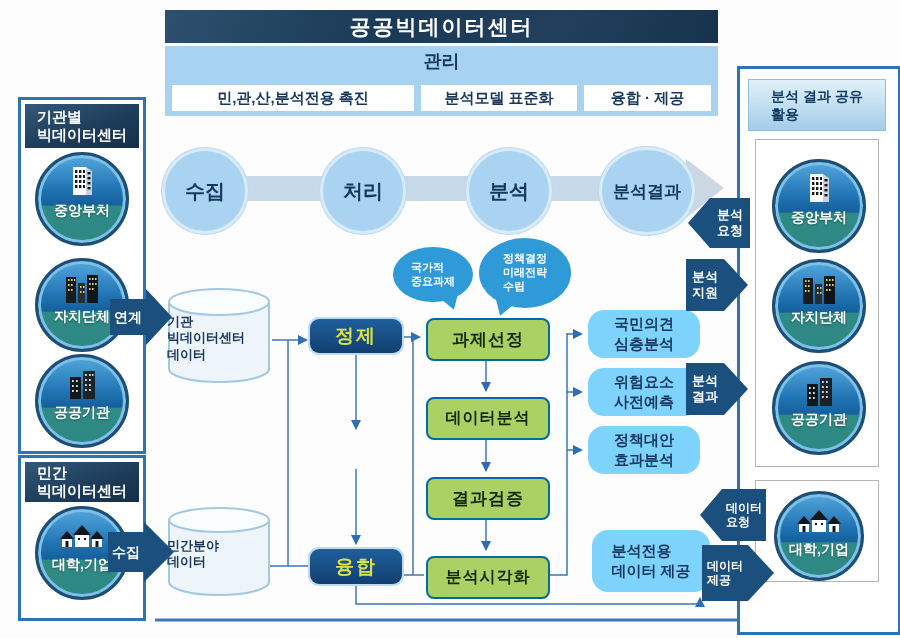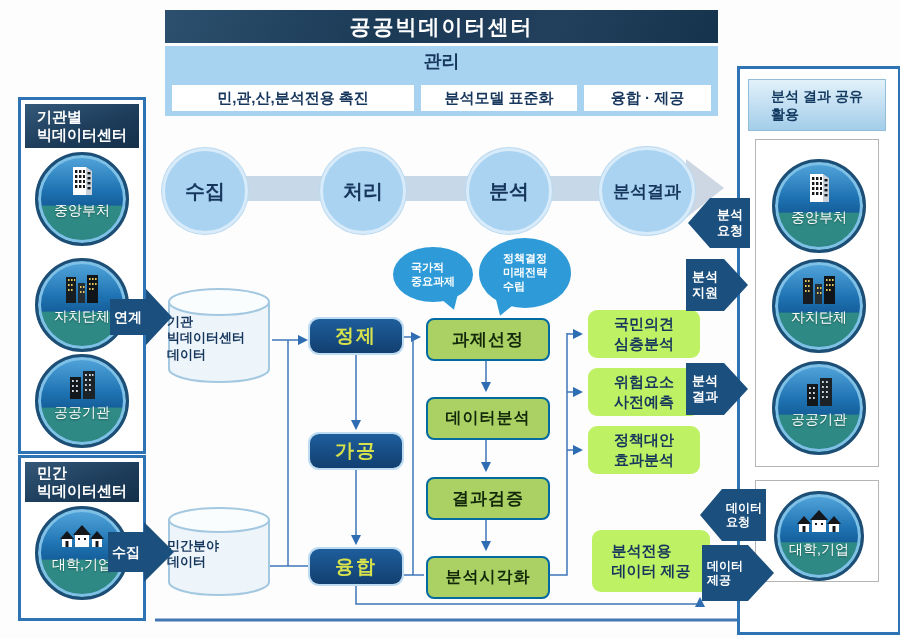--- a/index.html
+++ b/index.html
@@ -30,21 +30,21 @@
   .panel{border:3px solid #2e74b5;background:#fff;z-index:2;}
   .panel-header{position:absolute;left:4px;right:4px;top:4px;
     background:linear-gradient(160deg,#35597a 0%,#1d3d5b 55%,#142f49 100%);
     color:#fff;font-weight:bold;font-size:15px;line-height:1.2;
     display:flex;align-items:center;justify-content:center;}
   .org-circle{position:absolute;width:88px;height:88px;border-radius:50%;
     border:3px solid #1d4e75;box-shadow:inset 0 0 0 3px #7fc0e6;
     background:linear-gradient(180deg,#54a7dc 0%,#1f73b2 40%,#155f9c 57%,#2f8b85 58%,#2e8784 100%);
     display:flex;flex-direction:column;align-items:center;}
   .org-circle .icon{margin-top:10px;height:34px;}
-  .org-label{color:#fff;font-weight:normal;font-size:14px;margin-top:3px;
+  .org-label{color:#fff;font-weight:bold;font-size:14px;margin-top:3px;
     text-shadow:0 1px 2px rgba(0,0,0,.35);}
 
   
   .cyl-text{position:absolute;left:0;right:0;font-weight:bold;font-size:13px;line-height:1.25;color:#17365c;}
 
   
   .proc{z-index:3;background:linear-gradient(180deg,#1e5e9c 0%,#123f70 100%);
     border-radius:9px;box-shadow:0 0 0 2px #bddcf2;
     display:flex;align-items:center;justify-content:center;
     color:#d8e24b;font-weight:bold;font-size:19px;letter-spacing:2px;}
@@ -57,21 +57,21 @@
   
   .cloud{z-index:3;background:#2e9bd8;border-radius:50%;
     display:flex;align-items:center;justify-content:center;
     color:#fff;font-weight:bold;font-size:11px;line-height:1.25;}
   .cloud::after{content:"";position:absolute;width:0;height:0;
     border:10px solid transparent;border-top:16px solid #2e9bd8;}
   .cloud-l::after{bottom:-18px;right:10px;transform:rotate(-18deg);}
   .cloud-r::after{bottom:-18px;left:12px;transform:rotate(18deg);}
 
   
-  .yellow{z-index:3;background:#bef264;border-radius:9px;
+  .yellow{z-index:3;background:#7dd3fc;border-radius:16px;
     display:flex;align-items:center;justify-content:center;
     color:#17365c;font-weight:bold;font-size:15px;line-height:1.35;}
 
   
   .sub-box{position:absolute;border:1px solid #b5b5b5;background:#fff;}
   .rp-header{position:absolute;background:linear-gradient(180deg,#e2f1fa 0%,#a3cde9 100%);
     border:1px solid #93bedb;color:#12395f;font-weight:bold;font-size:14px;line-height:1.3;
     display:flex;align-items:center;justify-content:center;}
 
   
@@ -261,21 +261,20 @@
   <div class="abs" style="left:167px;top:506px;width:104px;height:92px;z-index:2;">
     <svg width="104" height="92" viewBox="0 0 104 92">
       <path d="M2,14 v62 a50,13 0 0 0 100,0 v-62" fill="#edf5fb" stroke="#a3c8e0" stroke-width="2"></path>
       <ellipse cx="52" cy="14" rx="50" ry="12" fill="#fafdfe" stroke="#a3c8e0" stroke-width="2"></ellipse>
     </svg>
     <div class="abs cyl-text pre" style="top:32px;">민간분야
 데이터</div>
   </div>
 
   <div class="abs proc" style="left:310px;top:319px;width:92px;height:34px;">정제</div>
-  <div class="abs proc" style="left:310px;top:434px;width:92px;height:34px;">가공</div>
   <div class="abs proc" style="left:310px;top:549px;width:92px;height:35px;">융합</div>
 
   <div class="abs cloud cloud-l pre" style="left:393px;top:247px;width:80px;height:55px;">국가적
 중요과제</div>
   <div class="abs cloud cloud-r pre" style="left:479px;top:238px;width:92px;height:70px;">정책결정
 미래전략
 수립</div>
 
   <div class="abs green" style="left:426px;top:318px;width:120px;height:39px;">과제선정</div>
   <div class="abs green" style="left:426px;top:397px;width:120px;height:39px;font-size:16px;">데이터분석</div>

